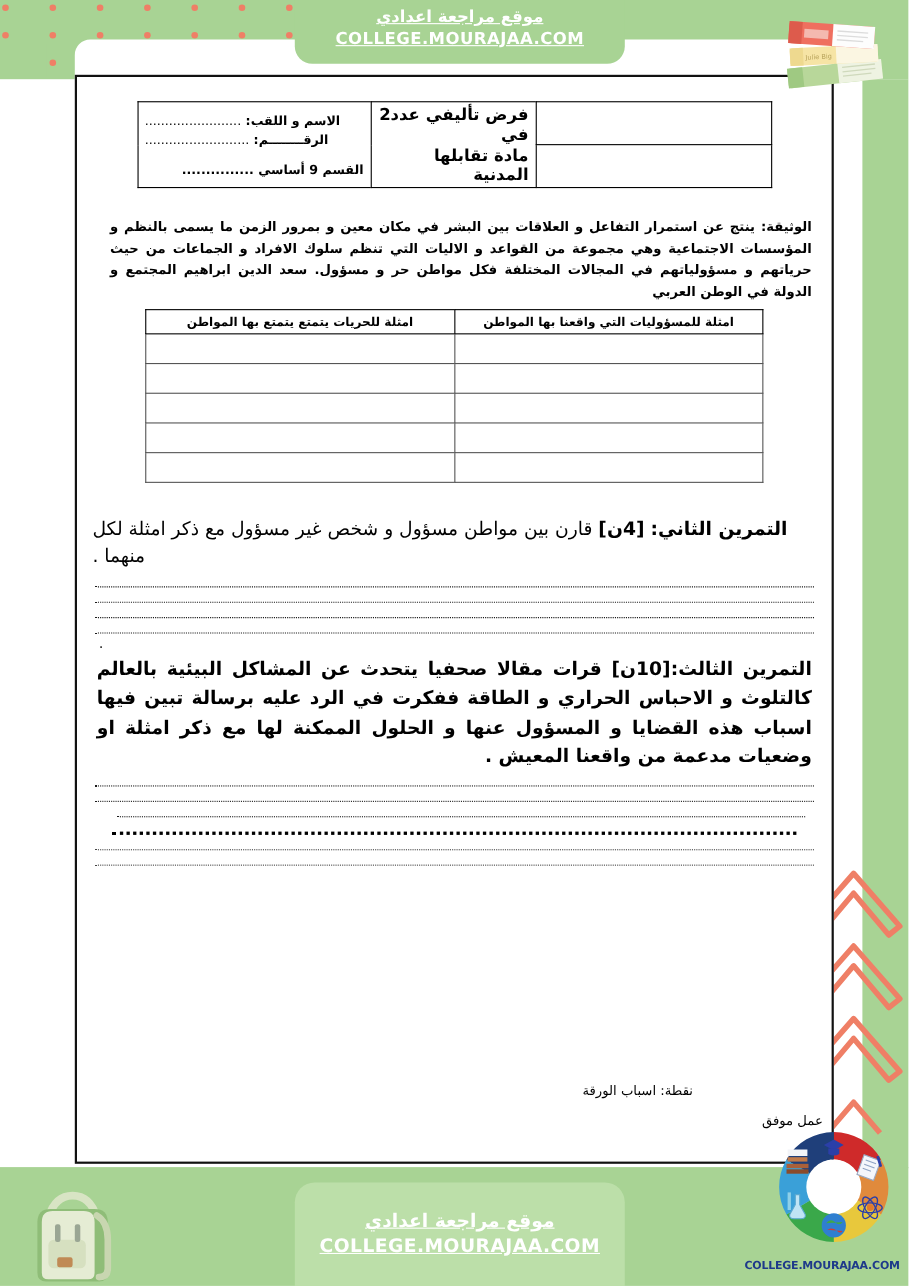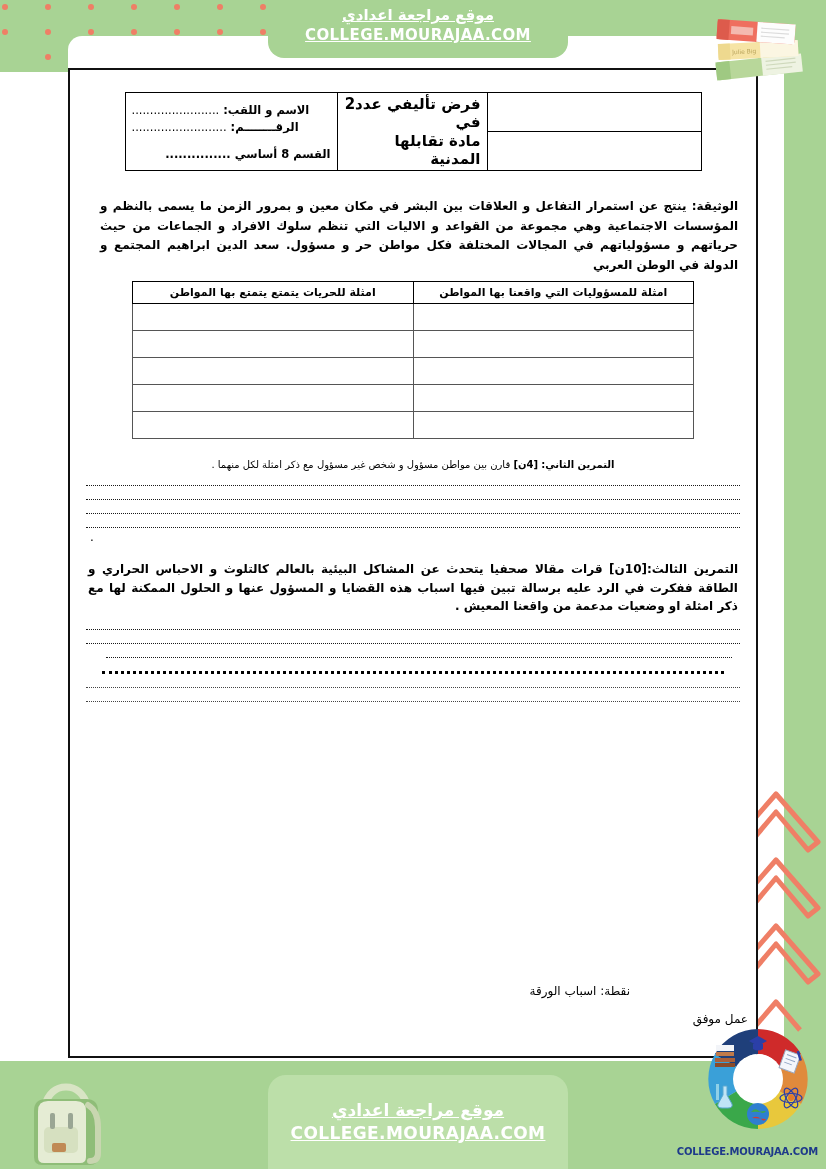--- a/index.html
+++ b/index.html
@@ -199,31 +199,31 @@
     font-size: 11px;
     font-weight: bold;
     text-align: center;
     height: 22px;
     direction: rtl;
     border-color: #000;
   }
 
   
   .ex-head {
-    margin-top: 18px;
-    font-size: 10px;
-    direction: rtl;
-    text-align: center;
+    margin-top: 30px;
+    font-size: 17px;
+    direction: rtl;
+    text-align: left;
     line-height: 1.5;
   }
   .ex-head b { font-weight: bold; }
 
   .ex3-head {
-    margin-top: 16px;
-    font-size: 12px;
+    margin-top: 4px;
+    font-size: 17px;
     font-weight: bold;
     direction: rtl;
     text-align: justify;
     line-height: 1.55;
     padding: 0 4px;
   }
 
   .dotline {
     height: 0;
     border-top: 1px dotted #1a1a1a;
@@ -413,21 +413,21 @@
         <td class="cell-name" rowspan="2">
           <div class="nm-line">
             <span>الاسم و اللقب:</span>
             <span class="dots">........................</span>
           </div>
           <div class="nm-line">
             <span>الرقــــــــم:</span>
             <span class="dots">..........................</span>
           </div>
           <div class="nm-class">
-            <span>القسم 8 أساسي</span>
+            <span>القسم 9 أساسي</span>
             <span class="dots">...............</span>
           </div>
         </td>
       </tr>
       <tr>
         <td class="cell-blank">&nbsp;</td>
       </tr>
     </tbody>
       </table>
 

